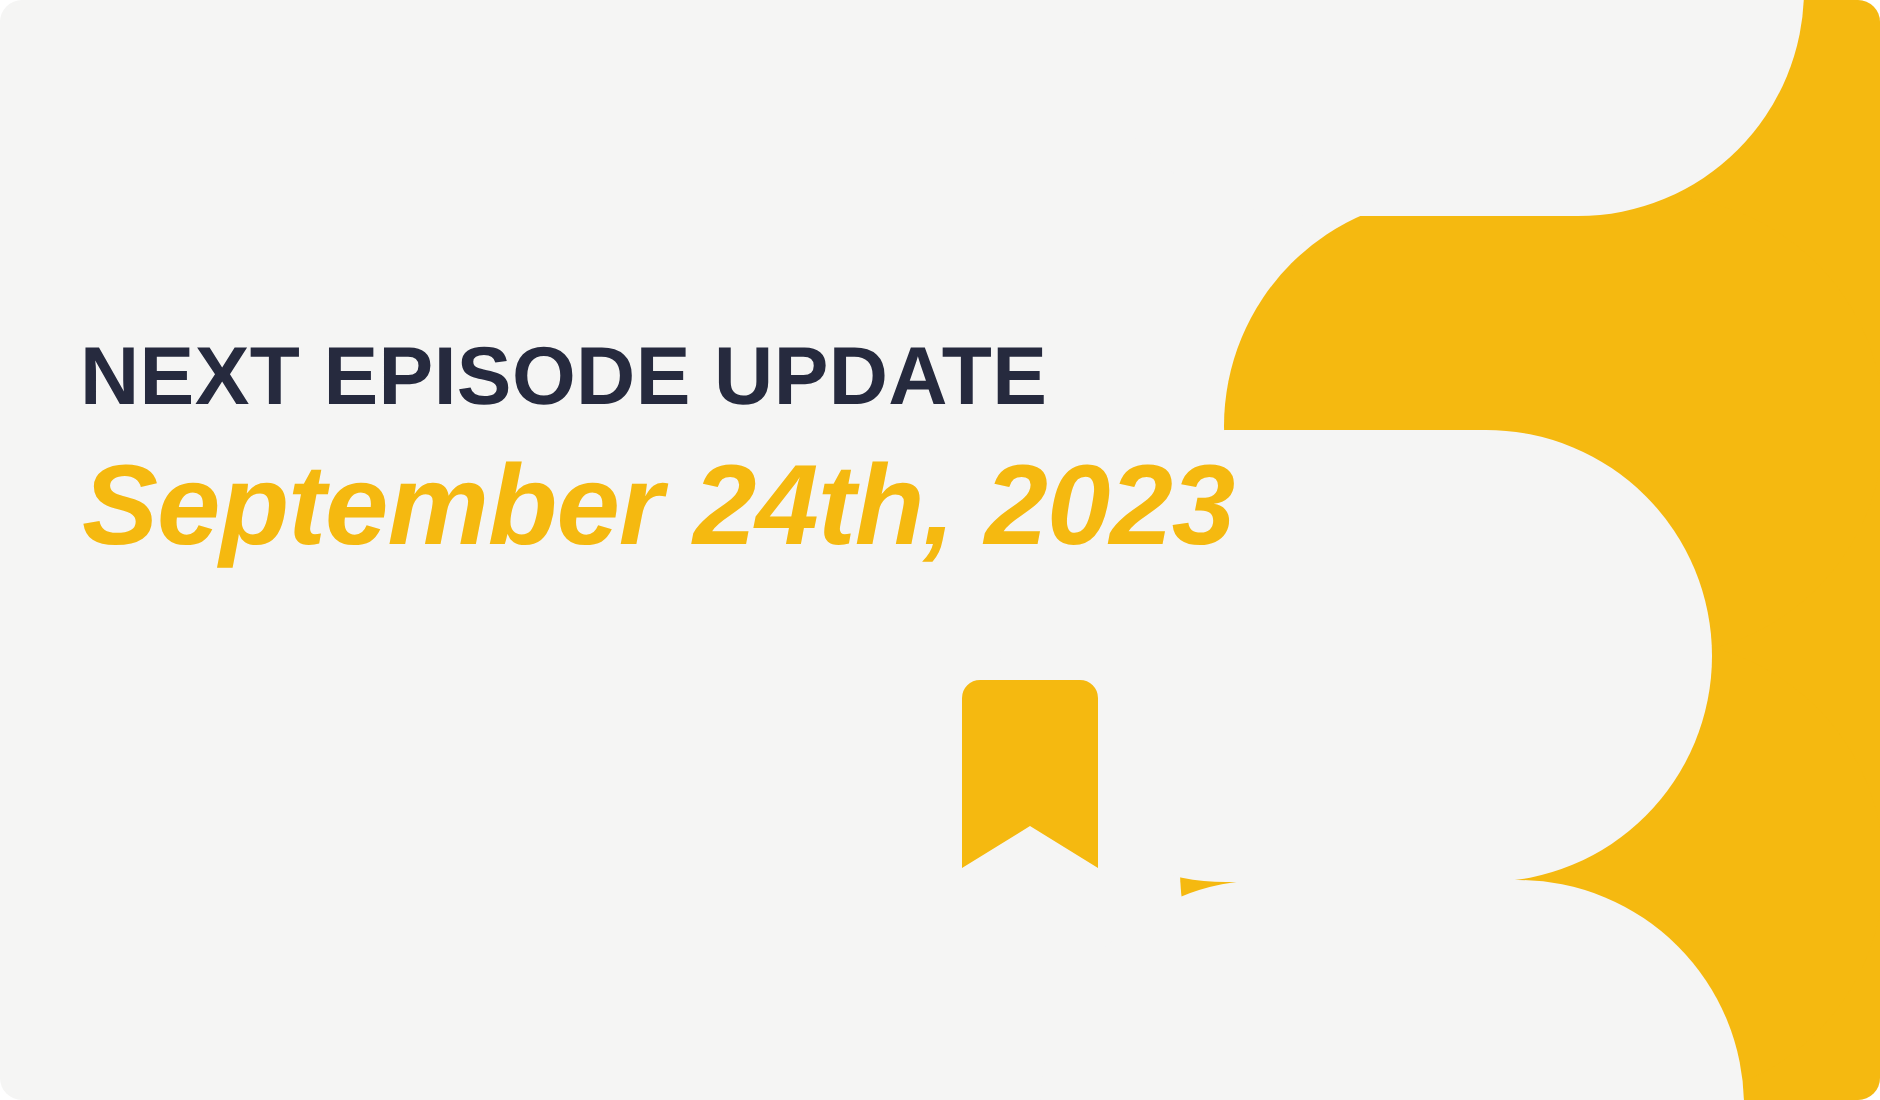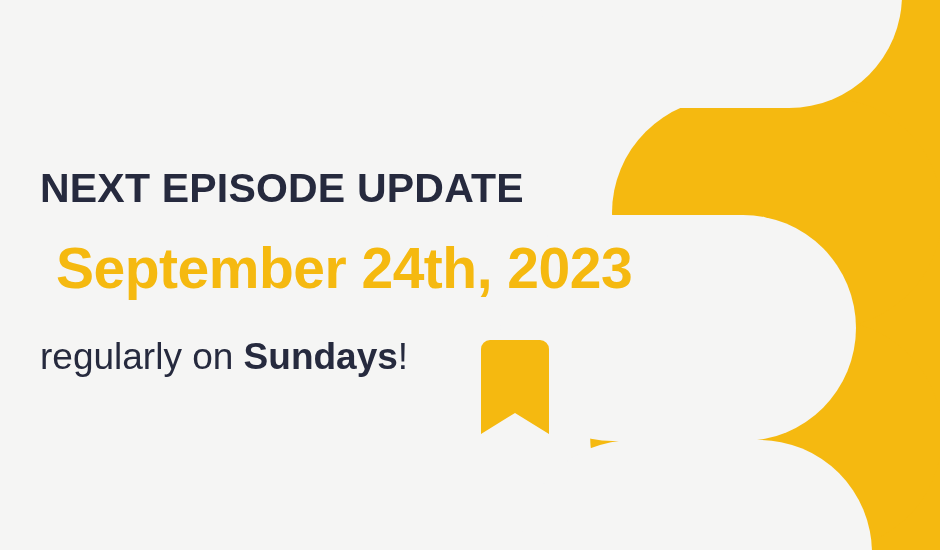--- a/index.html
+++ b/index.html
@@ -8,20 +8,21 @@
     padding: 0;
     background: #ffffff;
   }
   #banner {
     position: relative;
     width: 940px;
     height: 550px;
     overflow: hidden;
     background: #f5f5f4;
     font-family: "Liberation Sans", "DejaVu Sans", sans-serif;
+    border-radius: 11px;
   }
 
   
   #wave-shape {
     position: absolute;
     top: 0;
     left: 0;
     width: 940px;
     height: 550px;
     pointer-events: none;
@@ -40,28 +41,29 @@
     font-size: 41px;
     line-height: 1.02;
     font-weight: 700;
     letter-spacing: 0.2px;
     color: #262a3e;
     text-transform: uppercase;
     white-space: nowrap;
   }
 
   #date-title {
-    margin: 16px;
+    margin: 1px;
     padding-top: 13px;
     font-size: 57px;
     line-height: 1.04;
     font-weight: 700;
     letter-spacing: -0.5px;
     color: #f5b910;
     white-space: nowrap;
+    font-style: italic;
   }
 
   #subtext-wrap {
     position: absolute;
     left: 40px;
     top: 330px;
     width: 430px;
   }
 
   .subtext-line {
@@ -115,21 +117,20 @@
       <rect x="520" y="440" width="352" height="226" rx="113" ry="113" fill="#f5f5f4"></rect>
     </g>
   </svg>
 
   <div id="text-block">
     <h1 id="eyebrow-title">NEXT EPISODE UPDATE</h1>
     <h2 id="date-title">September 24th, 2023</h2>
   </div>
 
   <div id="subtext-wrap">
-    <p class="subtext-line"><span>regularly on </span><span class="subtext-strong">Sundays</span><span>!</span></p>
   </div>
 
   <svg id="bookmark-icon" viewBox="0 0 68 94" aria-hidden="true">
     <path d="M 9 0
              L 59 0
              A 9 9 0 0 1 68 9
              L 68 94
              L 34 73
              L 0 94
              L 0 9

